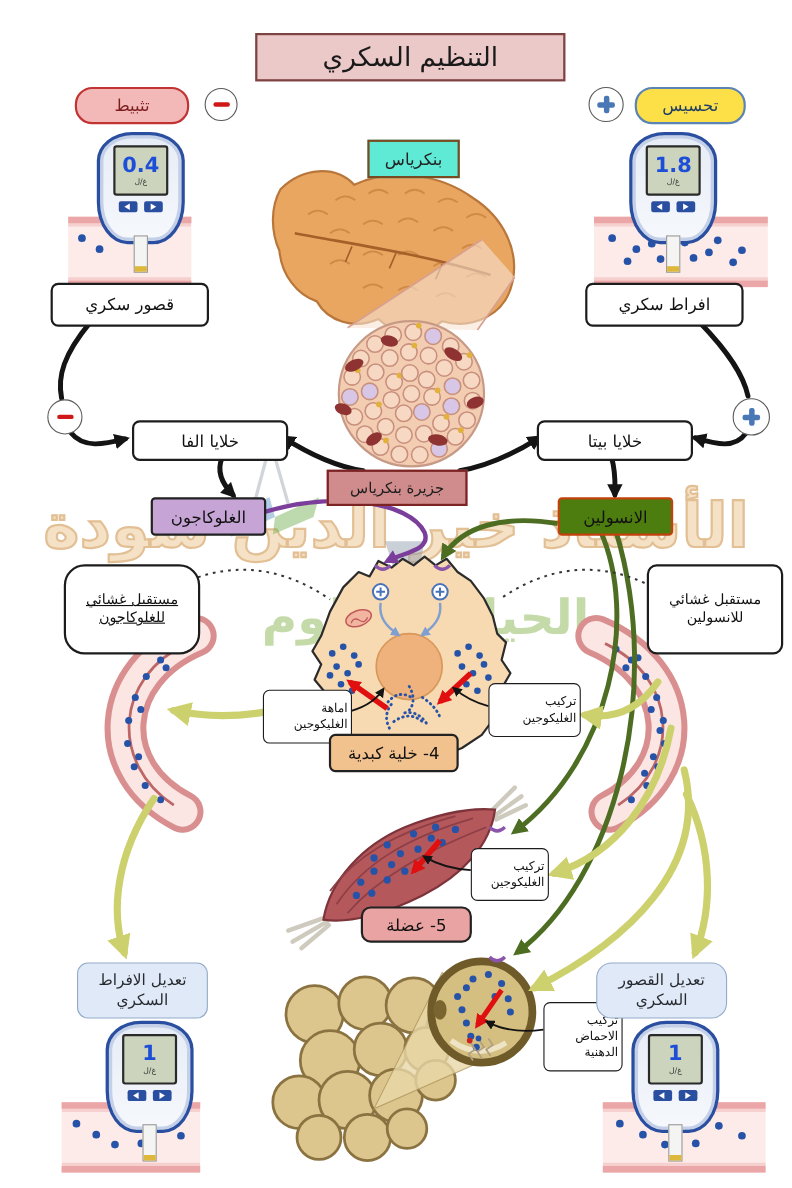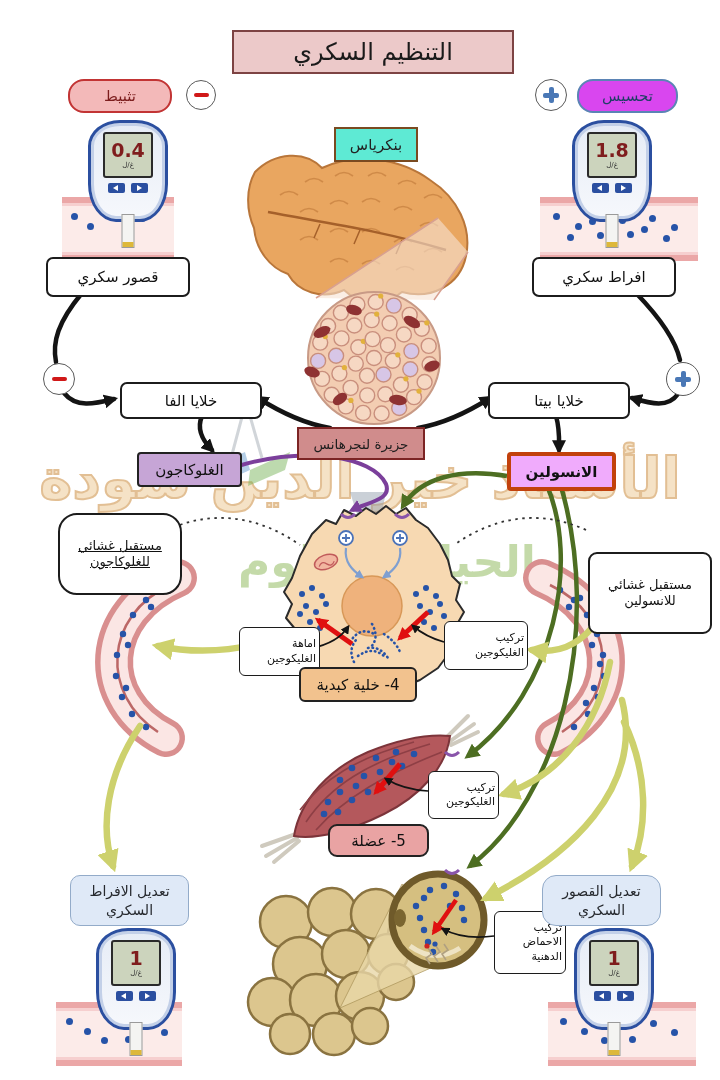--- a/index.html
+++ b/index.html
@@ -11,54 +11,54 @@
         font-size:15px;color:#111;z-index:10;line-height:1.2;}
   .smallbox{position:absolute;background:#fff;border:1.5px solid #1c1c1c;border-radius:6px;
         display:flex;align-items:center;justify-content:center;
         font-size:11px;color:#111;z-index:10;line-height:1.3;padding:2px 3px;}
   .title{position:absolute;left:232px;top:30px;width:278px;height:40px;background:#ecc9c9;
         border:2px solid #7d4343;display:flex;align-items:center;justify-content:center;
         font-size:24px;color:#1a1a1a;z-index:10;}
   .pill{position:absolute;height:30px;border-radius:16px;display:flex;align-items:center;
         justify-content:center;font-size:15px;z-index:10;}
   .pill.red{background:#f3b9b9;border:2px solid #c23434;color:#7c1d1d;}
-  .pill.blue{background:#d946ef;border:2px solid #5b84b5;color:#1f3f66;}
+  .pill.blue{background:#fde047;border:2px solid #5b84b5;color:#1f3f66;}
   .signcircle{position:absolute;background:#fff;border:1.7px solid #5a5a5a;border-radius:50%;
         display:flex;align-items:center;justify-content:center;z-index:10;}
   .minusbar{width:15px;height:4.5px;background:#d01818;border-radius:2px;}
   .plusglyph{position:relative;width:16px;height:16px;}
   .plusglyph::before,.plusglyph::after{content:"";position:absolute;background:#4a78b6;border-radius:2px;}
   .plusglyph::before{left:6px;top:0;width:4.5px;height:16px;}
   .plusglyph::after{left:0;top:6px;width:16px;height:4.5px;}
   
   .orangebox{position:absolute;background:#5eead4;border:2px solid #7a4a20;display:flex;align-items:center;
         justify-content:center;font-size:15px;color:#222;z-index:10;}
   .rosebox{position:absolute;background:#d08c8c;border:2px solid #7c2424;display:flex;align-items:center;
         justify-content:center;font-size:13.5px;color:#1d1d1d;z-index:10;}
   .purplebox{position:absolute;background:#c6a5d6;border:2px solid #222;border-radius:4px;display:flex;
         align-items:center;justify-content:center;font-size:15px;color:#111;z-index:10;}
-  .greenbox{position:absolute;background:#f0abfc;border:4px solid #c2410c;border-radius:4px;display:flex;
-        align-items:center;justify-content:center;font-size:15px;color:#111;z-index:10;font-weight:bold;}
+  .greenbox{position:absolute;background:#4d7c0f;border:2px solid #c2410c;border-radius:4px;display:flex;
+        align-items:center;justify-content:center;font-size:15px;color:#111;z-index:10;}
   .liverbox{position:absolute;background:#f2c28e;border:2px solid #222;border-radius:6px;display:flex;
         align-items:center;justify-content:center;font-size:15px;color:#111;z-index:10;}
   .musclebox{position:absolute;background:#e9a3a3;border:2px solid #222;border-radius:9px;display:flex;
         align-items:center;justify-content:center;font-size:15px;color:#111;z-index:10;}
   .fatbox{position:absolute;background:#ead79b;border:2px solid #222;border-radius:9px;display:flex;
         align-items:center;justify-content:center;font-size:14px;color:#111;z-index:10;}
   .outcomebox{position:absolute;background:#dfe9f7;border:1.5px solid #93abc9;border-radius:10px;display:flex;
         align-items:center;justify-content:center;font-size:14px;color:#26292e;z-index:10;
         text-align:center;line-height:1.35;padding:2px;}
   
   .meter{position:absolute;width:80px;height:130px;z-index:8;}
   .meter-body{position:relative;width:74px;height:96px;margin:0 auto;border-radius:32px 32px 28px 28px/26px 26px 38px 38px;
         background:linear-gradient(#e6ecf6,#f6f8fc);border:3px solid #2b4fa0;
         box-shadow:inset 0 0 0 3px #c3d0e8;display:flex;flex-direction:column;align-items:center;}
   .meter-screen{margin-top:9px;width:46px;height:42px;background:#ccd4bd;border:2.5px solid #2a2a2a;
         border-radius:3px;display:flex;flex-direction:column;align-items:center;justify-content:center;direction:ltr;}
-  .meter-value{font-size:19px;font-weight:bold;color:#7f1d1d;line-height:1;}
+  .meter-value{font-size:19px;font-weight:bold;color:#1d4ed8;line-height:1;}
   .meter-unit{font-size:7px;color:#333;margin-top:1px;text-align:right;}
   .meter-btns{display:flex;gap:6px;margin-top:5px;direction:ltr;}
   .mbtn{width:17px;height:10px;background:#2b4fa0;border-radius:2px;position:relative;}
   .mbtn::after{content:"";position:absolute;top:2px;border-top:3px solid transparent;border-bottom:3px solid transparent;}
   .mbtn.l::after{left:5px;border-right:5.5px solid #fff;}
   .mbtn.r::after{left:6px;border-left:5.5px solid #fff;}
   .meter-strip{position:absolute;left:50%;transform:translateX(-50%);top:94px;width:11px;height:32px;
         background:#f4f4f2;border:1px solid #9a9a9a;}
   .meter-strip::after{content:"";position:absolute;left:0;right:0;bottom:0;height:5px;background:#ddb83a;}
   
@@ -495,27 +495,27 @@
       <span class="minusbar"></span>
     </div>
   <div class="signcircle" style="left:666px;top:362px;width:32px;height:32px;">
       <span class="plusglyph"></span>
     </div>
 
   <div class="wbox" style="left:120px;top:382px;width:138px;height:33px;">خلايا الفا</div>
   <div class="wbox" style="left:488px;top:382px;width:138px;height:33px;">خلايا بيتا</div>
 
   <div class="orangebox" style="left:334px;top:127px;width:80px;height:31px;">بنكرياس</div>
-  <div class="rosebox" style="left:297px;top:427px;width:124px;height:29px;">جزيرة لنجرهانس</div>
+  <div class="rosebox" style="left:297px;top:427px;width:124px;height:29px;">جزيرة بنكرياس</div>
 
   <div class="purplebox" style="left:137px;top:452px;width:101px;height:31px;">الغلوكاجون</div>
   <div class="greenbox" style="left:507px;top:452px;width:101px;height:31px;">الانسولين</div>
 
   <div class="wbox" style="left:58px;top:513px;width:108px;height:74px;font-size:13px;padding:2px 6px;border-radius:19px;text-decoration:underline;">مستقبل غشائي للغلوكاجون</div>
-  <div class="wbox" style="left:588px;top:513px;width:108px;height:74px;font-size:13px;padding:2px 6px;border-radius:9px;margin-top:39px;">مستقبل غشائي للانسولين</div>
+  <div class="wbox" style="left:588px;top:513px;width:108px;height:74px;font-size:13px;padding:2px 6px;border-radius:9px;">مستقبل غشائي للانسولين</div>
 
   <div class="smallbox" style="left:239px;top:627px;width:73px;height:43px;">اماهة الغليكوجين</div>
   <div class="smallbox" style="left:444px;top:621px;width:76px;height:43px;">تركيب الغليكوجين</div>
   <div class="liverbox" style="left:299px;top:667px;width:114px;height:31px;">4- خلية كبدية</div>
 
   <div class="smallbox" style="left:428px;top:771px;width:63px;height:42px;">تركيب الغليكوجين</div>
   <div class="musclebox" style="left:328px;top:824px;width:97px;height:29px;">5- عضلة</div>
 
   <div class="smallbox" style="left:494px;top:911px;width:64px;height:57px;">تركيب الاحماض الدهنية</div>
 

